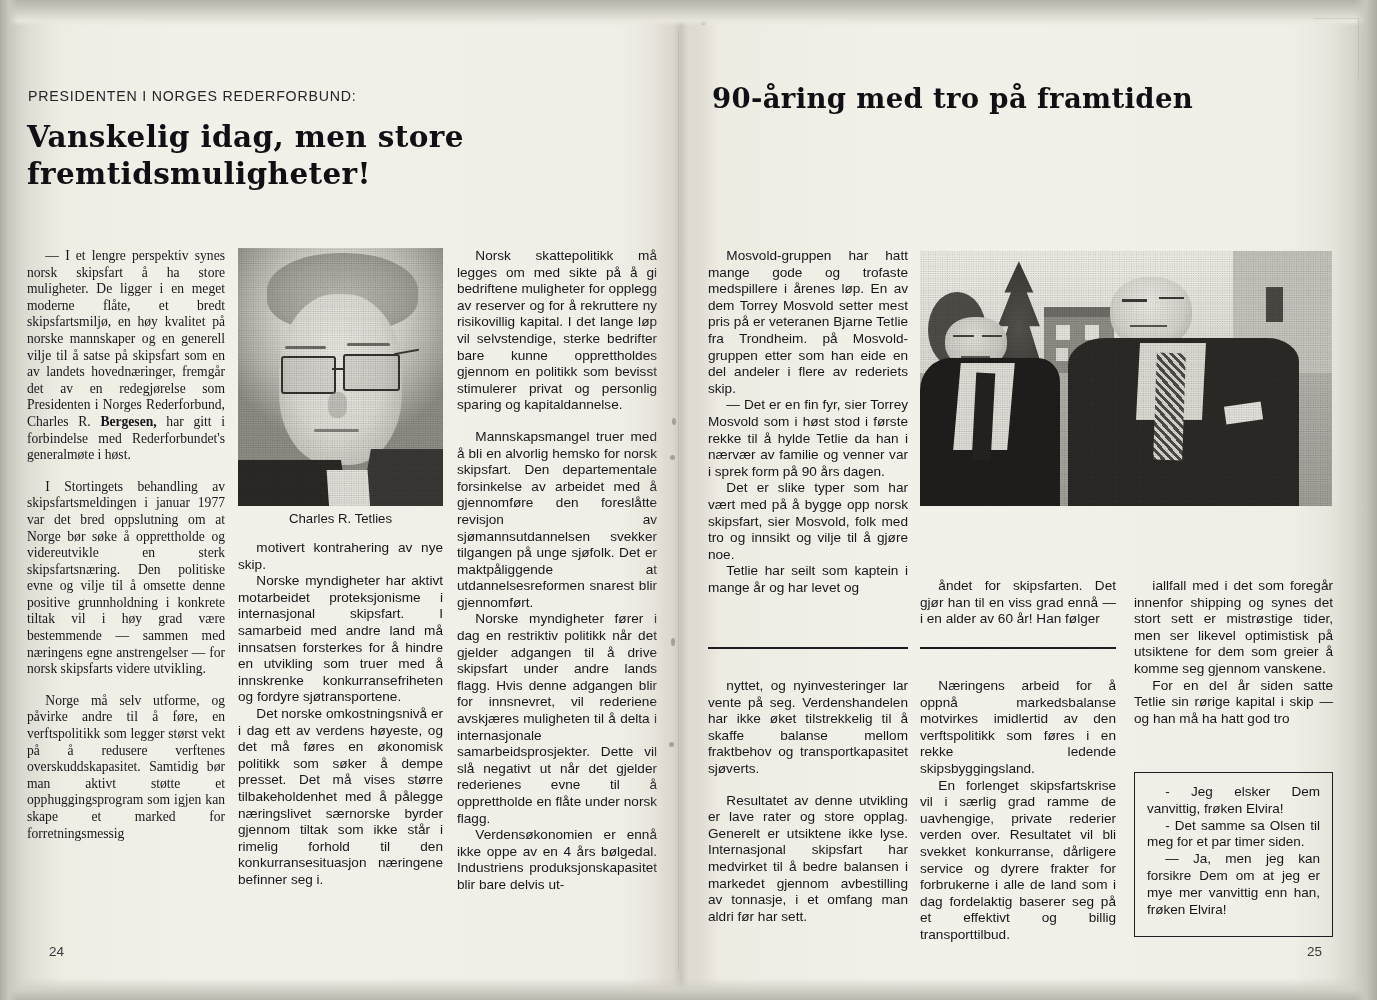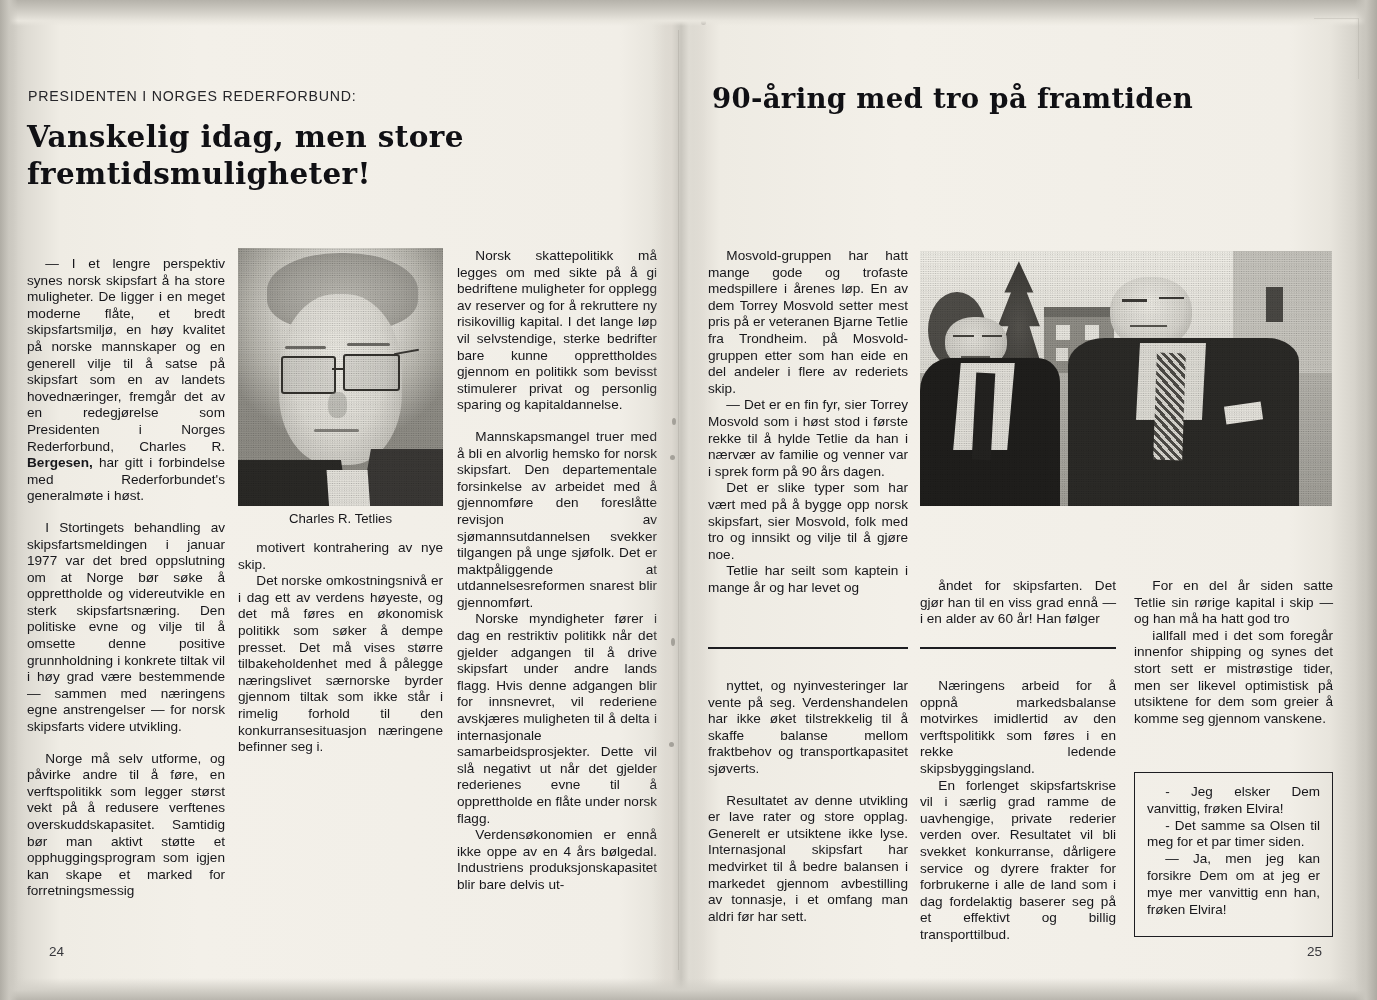--- a/index.html
+++ b/index.html
@@ -88,21 +88,21 @@
 
   <div class="sheet left"></div>
   <div class="sheet right"></div>
 
   <div class="page page-left">
 
     <div class="kicker">PRESIDENTEN I NORGES REDERFORBUND:</div>
 
     <div class="headline headline-left">Vanskelig idag, men store fremtidsmuligheter!</div>
 
-    <div class="col" id="l-col1" style="left:13px;top:256px;width:198px;">
+    <div class="col" id="l-col1" style="left:13px;top:248px;width:198px;font-family:Liberation Serif, serif;">
         <p>— I et lengre perspektiv synes norsk skipsfart å ha store muligheter. De ligger i en meget moderne flåte, et bredt skipsfartsmiljø, en høy kvalitet på norske mannskaper og en generell vilje til å satse på skipsfart som en av landets hovednæringer, fremgår det av en redegjørelse som Presidenten i Norges Rederforbund, Charles R. <b>Bergesen,</b> har gitt i forbindelse med Rederforbundet's generalmøte i høst.</p>
         <p class="gap">I Stortingets behandling av skipsfartsmeldingen i januar 1977 var det bred oppslutning om at Norge bør søke å opprettholde og videreutvikle en sterk skipsfartsnæring. Den politiske evne og vilje til å omsette denne positive grunnholdning i konkrete tiltak vil i høy grad være bestemmende — sammen med næringens egne anstrengelser — for norsk skipsfarts videre utvikling.</p>
         <p class="gap">Norge må selv utforme, og påvirke andre til å føre, en verftspolitikk som legger størst vekt på å redusere verftenes overskuddskapasitet. Samtidig bør man aktivt støtte et opphuggingsprogram som igjen kan skape et marked for forretningsmessig</p>
       </div>
 
     <div class="photo" style="left:224px;top:248px;width:205px;height:258px;">
       <div class="hl" style="background:
         radial-gradient(ellipse 62% 50% at 50% 26%, #efeee9 0%, #d8d6cf 46%, #b7b5ad 72%, #8e8c85 100%),
         linear-gradient(180deg,#e9e7e0 0%,#cfcdc6 55%,#6e6c66 100%);"></div>
 
@@ -127,20 +127,21 @@
       <div style="position:absolute;left:62%;top:78%;width:52%;height:26%;background:#3a3835;transform:skewX(-10deg);"></div>
       <div style="position:absolute;left:44%;top:86%;width:20%;height:16%;background:#e2e0d9;transform:skewX(4deg);"></div>
       <div class="halftone"></div>
       <div class="grain"></div>
     </div>
 
     <div class="caption center" style="left:224px;top:511px;width:205px;">Charles R. Tetlies</div>
 
     <div class="col" id="l-col2" style="left:224px;top:540px;width:205px;">
         <p>motivert kontrahering av nye skip.</p>
+        <p>Norske myndigheter har aktivt motarbeidet proteksjonisme i internasjonal skipsfart. I samarbeid med andre land må innsatsen forsterkes for å hindre en utvikling som truer med å innskrenke konkurransefriheten og fordyre sjøtransportene.</p>
         <p>Det norske omkostningsnivå er i dag ett av verdens høyeste, og det må føres en økonomisk politikk som søker å dempe presset. Det må vises større tilbakeholdenhet med å pålegge næringslivet særnorske byrder gjennom tiltak som ikke står i rimelig forhold til den konkurransesituasjon næringene befinner seg i.</p>
       </div>
 
     <div class="col" id="l-col3" style="left:443px;top:248px;width:200px;">
         <p>Norsk skattepolitikk må legges om med sikte på å gi bedriftene muligheter for opplegg av reserver og for å rekruttere ny risikovillig kapital. I det lange løp vil selvstendige, sterke bedrifter bare kunne opprettholdes gjennom en politikk som bevisst stimulerer privat og personlig sparing og kapitaldannelse.</p>
         <p class="gap">Mannskapsmangel truer med å bli en alvorlig hemsko for norsk skipsfart. Den departementale forsinkelse av arbeidet med å gjennomføre den foreslåtte revisjon av sjømannsutdannelsen svekker tilgangen på unge sjøfolk. Det er maktpåliggende at utdannelsesreformen snarest blir gjennomført.</p>
         <p>Norske myndigheter fører i dag en restriktiv politikk når det gjelder adgangen til å drive skipsfart under andre lands flagg. Hvis denne adgangen blir for innsnevret, vil rederiene avskjæres muligheten til å delta i internasjonale samarbeidsprosjekter. Dette vil slå negativt ut når det gjelder rederienes evne til å opprettholde en flåte under norsk flagg.</p>
         <p>Verdensøkonomien er ennå ikke oppe av en 4 års bølgedal. Industriens produksjonskapasitet blir bare delvis ut-</p>
       </div>
 
@@ -206,22 +207,22 @@
       <div class="halftone"></div>
       <div class="grain"></div>
     </div>
 
 
     <div class="col" id="r-col2top" style="left:230px;top:578px;width:196px;">
         <p>åndet for skipsfarten. Det gjør han til en viss grad ennå — i en alder av 60 år! Han følger</p>
       </div>
 
     <div class="col" id="r-col3top" style="left:444px;top:578px;width:199px;">
+        <p>iallfall med i det som foregår innenfor shipping og synes det stort sett er mistrøstige tider, men ser likevel optimistisk på utsiktene for dem som greier å komme seg gjennom vanskene.</p>
         <p>For en del år siden satte Tetlie sin rørige kapital i skip — og han må ha hatt god tro</p>
-        <p>iallfall med i det som foregår innenfor shipping og synes det stort sett er mistrøstige tider, men ser likevel optimistisk på utsiktene for dem som greier å komme seg gjennom vanskene.</p>
       </div>
 
     <div class="rule" style="left:18px;top:647px;width:200px;"></div>
     <div class="rule" style="left:230px;top:647px;width:196px;"></div>
 
     <div class="col" id="r-col1bot" style="left:18px;top:678px;width:200px;">
         <p>nyttet, og nyinvesteringer lar vente på seg. Verdenshandelen har ikke øket tilstrekkelig til å skaffe balanse mellom fraktbehov og transportkapasitet sjøverts.</p>
         <p class="gap">Resultatet av denne utvikling er lave rater og store opplag. Generelt er utsiktene ikke lyse. Internasjonal skipsfart har medvirket til å bedre balansen i markedet gjennom avbestilling av tonnasje, i et omfang man aldri før har sett.</p>
       </div>
 

